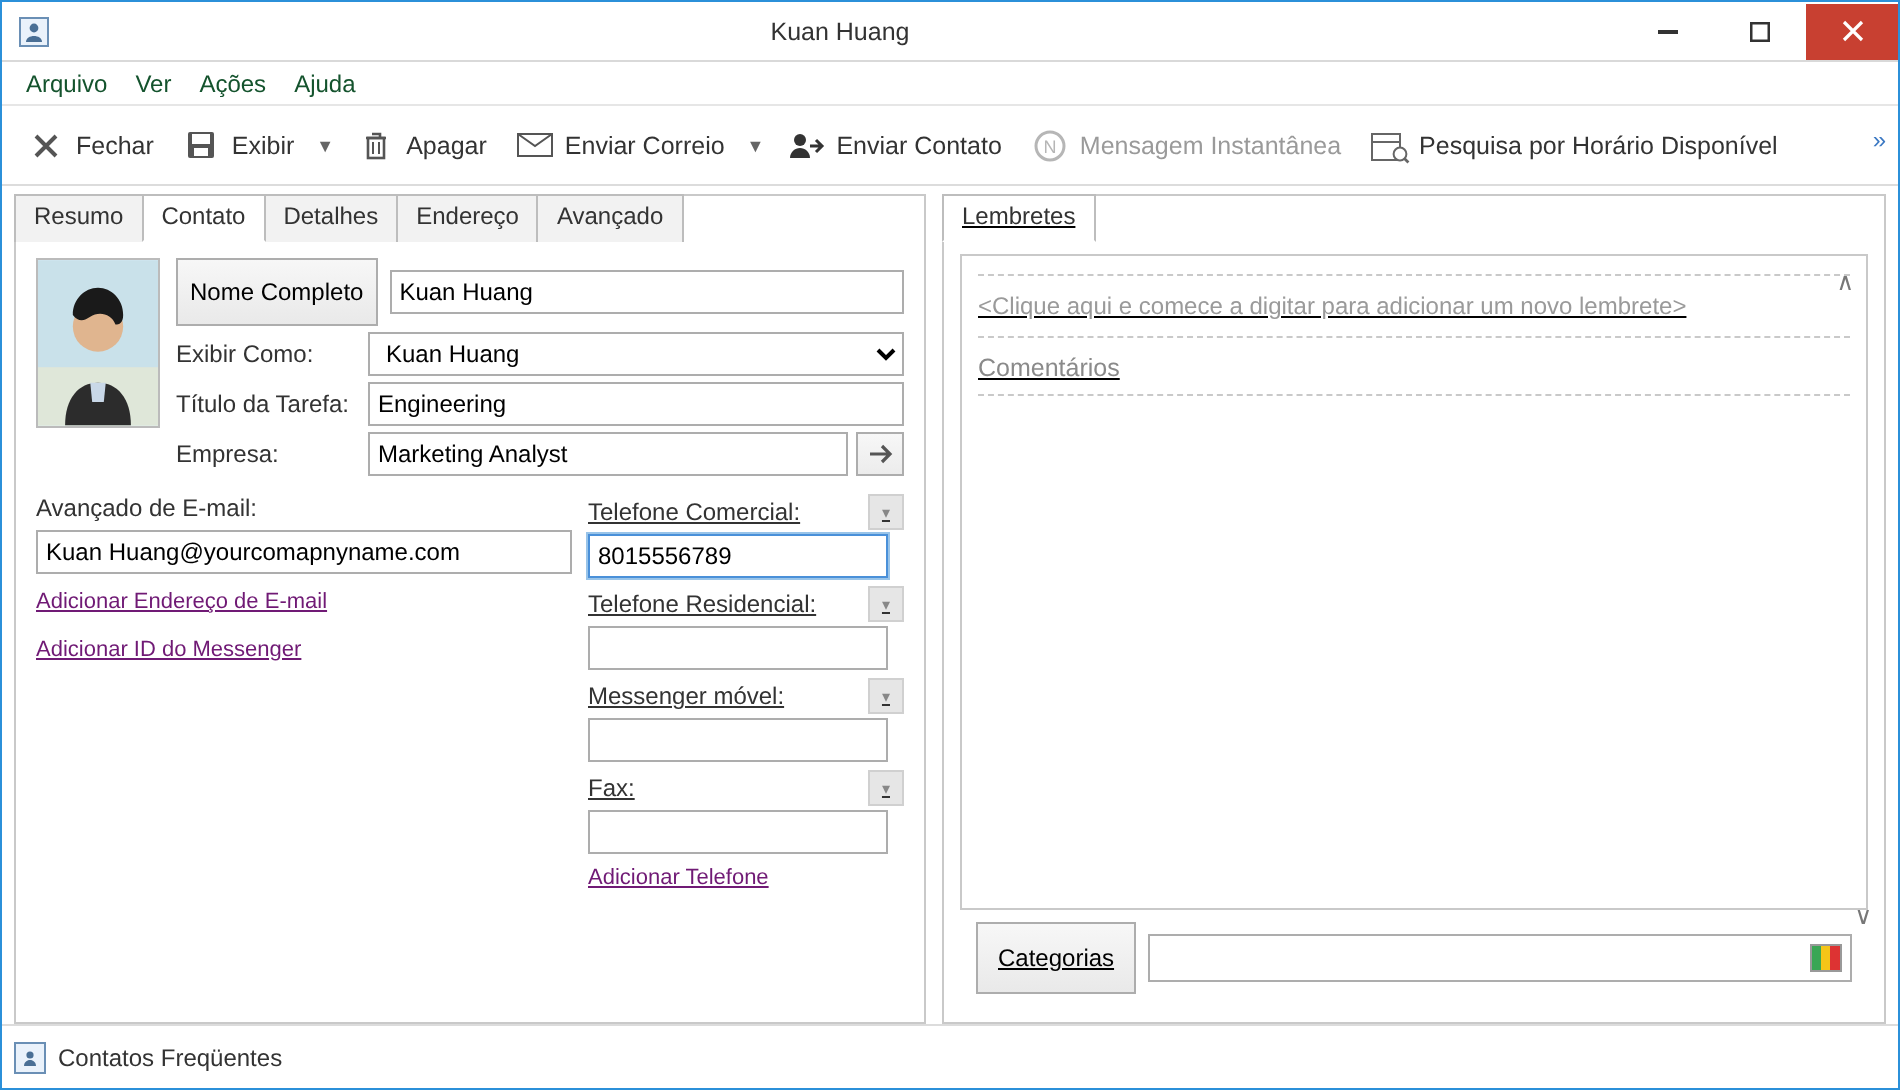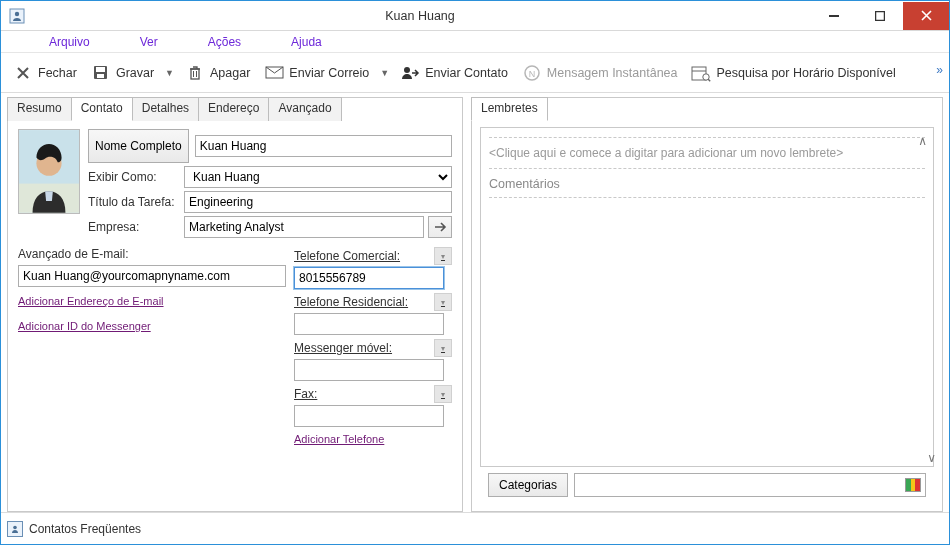--- a/index.html
+++ b/index.html
@@ -5,30 +5,30 @@
 * { box-sizing: border-box; margin: 0; padding: 0; font-family: "Segoe UI", Tahoma, sans-serif; }
 body { background: #fff; overflow: hidden; width: 950px; height: 545px; }
 .window { width: 950px; height: 545px; border: 1px solid #2b90d9; background:#fff; display:flex; flex-direction:column; }
 .titlebar { height: 30px; background:#fff; display:flex; align-items:center; border-bottom:1px solid #d9d9d9;}
 .titlebar .app-icon { width:24px; height:24px; margin-left:4px; display:flex; align-items:center; justify-content:center;}
 .titlebar .title { flex:1; text-align:center; font-size:12.5px; color:#333; }
 .titlebar .win-controls { display:flex; }
 .win-btn { width:46px; height:28px; display:flex; align-items:center; justify-content:center; font-size:13px; color:#333;}
 .win-btn.close { background:#c84031; color:#fff; width:46px;}
 .menubar { height:22px; display:flex; align-items:center; gap:2px; padding:0 6px; border-bottom:1px solid #e6e6e6; font-size:12px; }
-.menu-item { padding:2px 6px; color:#6d28d9;margin-left:36px; }
+.menu-item { padding:2px 6px; color:#14532d; }
 .toolbar { height:40px; display:flex; align-items:center; padding:0 6px; gap:2px; border-bottom:1px solid #dcdcdc; position:relative;}
 .tbutton { display:flex; align-items:center; gap:5px; padding:4px 6px; font-size:12.5px; color:#333; }
 .tbutton.disabled { color:#9a9a9a; }
 .tbutton .ico { width:20px; height:20px; display:flex; align-items:center; justify-content:center; }
 .drop-caret { font-size:9px; color:#666; padding:0 3px;}
 .overflow { position:absolute; right:6px; top:10px; color:#3b78c3; font-size:12px;}
 .content { flex:1; display:flex; gap:8px; padding:4px 6px 0 6px; min-height:0;}
 .left-pane { width:456px; border:1px solid #c9c9c9; display:flex; flex-direction:column; background:#fff; position:relative;}
-.right-pane { flex:1; border:1px solid #c9c9c9; display:flex; flex-direction:column; background:#fff; position:relative;}
+.right-pane { flex:1; border:1px solid #c9c9c9; display:flex; flex-direction:column; background:#fff; position:relative;text-decoration:underline;}
 .tabs { display:flex; height:24px; margin-top:-1px; position:relative; top:-1px; margin-left:-1px;}
 .tab { font-size:12px; padding:3px 9px 2px 9px; border:1px solid #bdbdbd; border-bottom:none; background:#f2f2f2; color:#333; position:relative; top:1px; margin-right:-1px;}
 .tab.active { background:#fff; border-bottom:1px solid #fff; z-index:2;}
 .pane-body { flex:1; padding:8px 10px; overflow:auto; font-size:12px; color:#333;}
 .contact-top { display:flex; gap:8px; margin-bottom:4px;}
 .avatar { width:62px; height:85px; border:1px solid #bbb; background:linear-gradient(#cfe6ef,#e8f0e5); display:flex; align-items:center; justify-content:center; overflow:hidden;}
 .fields-top { flex:1; }
 .row { display:flex; align-items:center; margin-bottom:3px; gap:6px;}
 .btn-inline { border:1px solid #adadad; background:linear-gradient(#f7f7f7,#e9e9e9); font-size:12px; padding:2px 6px; min-width:90px; height:34px;}
 .label-s { font-size:12px; color:#333; width:90px;}
@@ -46,21 +46,21 @@
 .phone-input.active { border:1px solid #4a90d9; outline:1px solid #99c4e9;}
 .right-body { flex:1; padding:6px 8px; display:flex; flex-direction:column; position:relative;}
 .reminders-frame { flex:1; border:1px solid #c9c9c9; padding:6px 8px; position:relative; overflow:auto;}
 .placeholder-new { color:#9a9a9a; font-size:12px; margin:4px 0 8px 0;}
 .dash-sep { border-top:1px dashed #c9c9c9; margin:3px 0 8px 0;}
 .dash-sep2 { border-top:1px dashed #c9c9c9; margin:6px 0 2px 0;}
 .comments-lbl { font-size:12.5px; color:#8a8a8a; margin-bottom:2px;}
 .scroll-up { position:absolute; top:6px; right:6px; font-size:12px; color:#777;}
 .scroll-dn { position:absolute; bottom:46px; right:6px; font-size:12px; color:#777;}
 .cat-bar { display:flex; align-items:center; gap:6px; padding:6px 8px 8px 8px; }
-.cat-btn { border:1px solid #adadad; background:linear-gradient(#f7f7f7,#e9e9e9); font-size:12px; padding:2px 10px; height:24px;text-align:center;}
+.cat-btn { border:1px solid #adadad; background:linear-gradient(#f7f7f7,#e9e9e9); font-size:12px; padding:2px 10px; height:36px;text-align:center;}
 .cat-field { flex:1; height:24px; border:1px solid #adadad; background:#fff; position:relative;}
 .cat-swatch { position:absolute; right:4px; top:4px; width:16px; height:14px; border:1px solid #999; background:linear-gradient(90deg,#3aa655 33%,#f5c518 33% 66%,#d33 66%);}
 .statusbar { height:32px; border-top:1px solid #dcdcdc; display:flex; align-items:center; padding:0 6px; font-size:12px; color:#333; gap:6px;}
 .sb-ico { width:16px; height:16px; border:1px solid #6a8fb5; display:flex; align-items:center; justify-content:center; font-size:10px; color:#4a6f95; background:#eaf2fb;}
 select.input-t { appearance:auto; }
 svg { display:block; }
 </style>
 </head>
 <body>
 
@@ -111,21 +111,21 @@
       <span>Fechar</span>
     </div>
     <div class="tbutton">
       <span class="ico">
           <svg width="17" height="17">
             <rect x="2" y="2" width="13" height="13" fill="#555" rx="1"></rect>
             <rect x="4" y="3" width="9" height="5" fill="#fff"></rect>
             <rect x="5" y="10" width="7" height="4" fill="#fff"></rect>
           </svg>
         </span>
-      <span>Gravar</span>
+      <span>Exibir</span>
     </div>
     <span class="drop-caret">▼</span>
     <div class="tbutton">
       <span class="ico">
           <svg width="16" height="17">
             <rect x="4" y="5" width="8" height="10" fill="none" stroke="#555" stroke-width="1.3"></rect>
             <path d="M3 5h10M6 3h4v2" fill="none" stroke="#555" stroke-width="1.3"></path>
             <path d="M6.5 7v6M9.5 7v6" stroke="#555" stroke-width="1"></path>
           </svg>
         </span>

